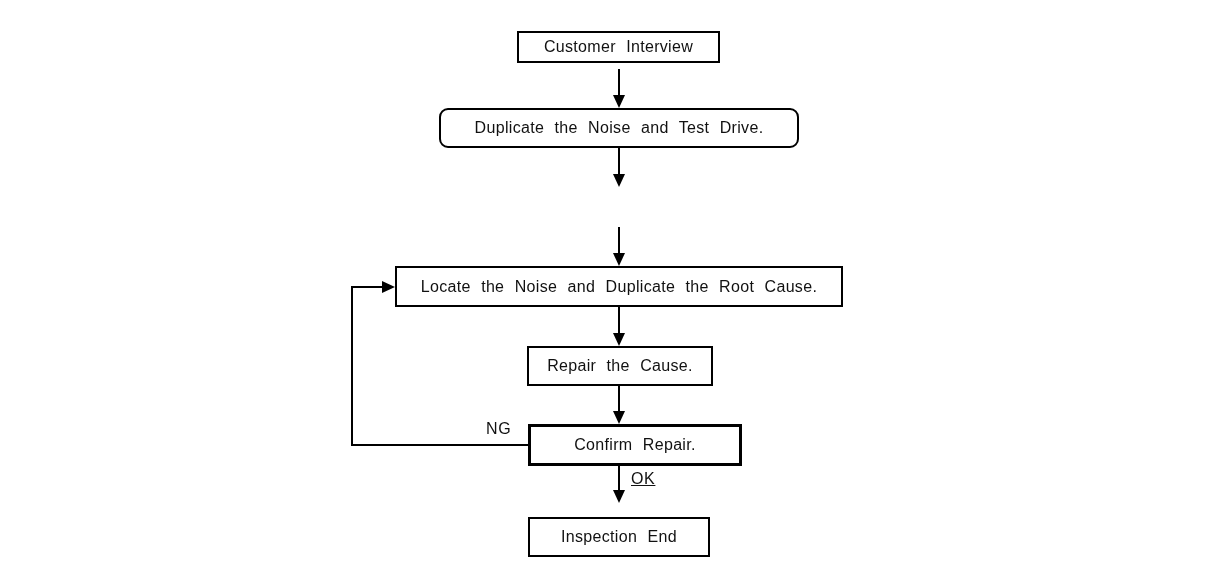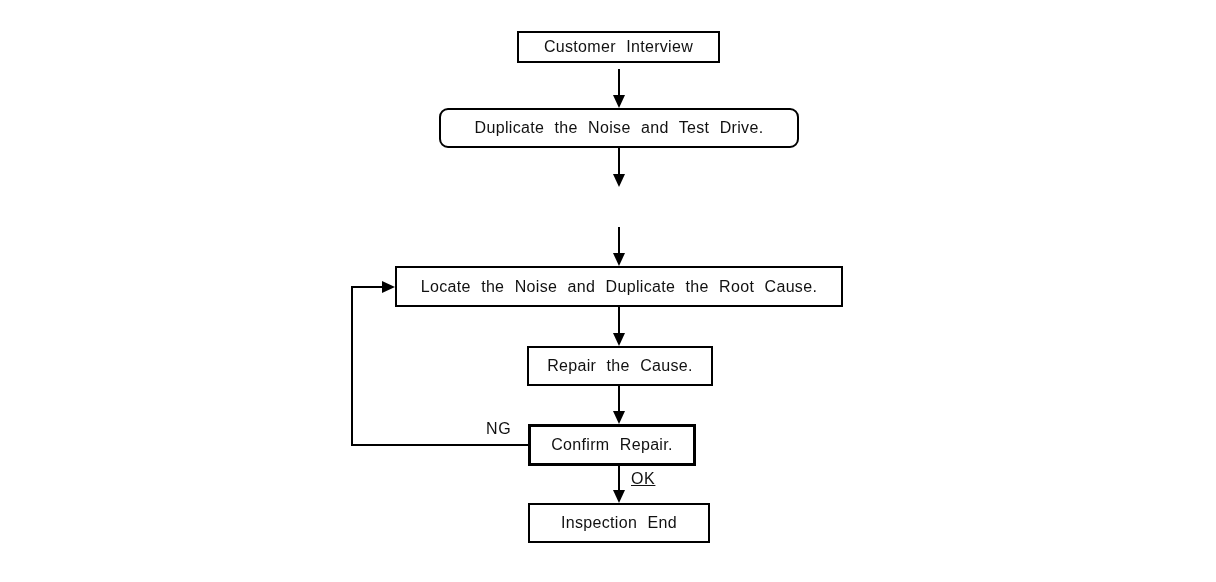--- a/index.html
+++ b/index.html
@@ -45,22 +45,22 @@
     font-size: 16px;
     letter-spacing: 0.04em;
     line-height: 1;
   }
   
   .n0 { left: 517px; top: 31px;  width: 203px; height: 32px; }
   .n1 { left: 439px; top: 108px; width: 360px; height: 40px; border-radius: 9px; }
   .n2 { left: 456px; top: 187px; width: 327px; height: 40px; }
   .n3 { left: 395px; top: 266px; width: 448px; height: 41px; }
   .n4 { left: 527px; top: 346px; width: 186px; height: 40px; }
-  .n5 { left: 528px; top: 424px; width: 168px; height: 42px; }
-  .n6 { left: 528px; top: 503px; width: 182px; height: 40px; }
+  .n5 { left: 528px; top: 424px; width: 214px; height: 42px; }
+  .n6 { left: 528px; top: 517px; width: 182px; height: 40px; }
   .lbl-ng { left: 486px; top: 421px; text-align: center; }
   .lbl-ok { left: 631px; top: 471px; text-decoration: underline; }
 </style>
 </head>
 <body>
 
 <div class="canvas">
 
   <svg class="edges" viewBox="0 0 1216 582" xmlns="http://www.w3.org/2000/svg">
     <defs>

